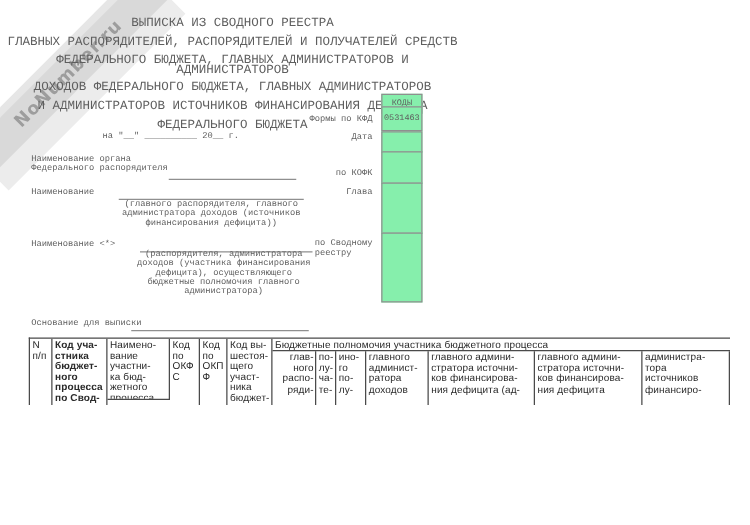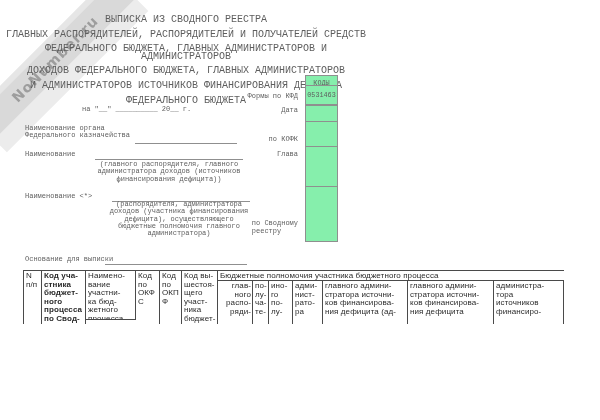--- a/index.html
+++ b/index.html
@@ -85,27 +85,27 @@
 </div>
 <div class="code-box" style="top:105px;height:17px;"></div>
 <div class="code-box" style="top:121px;height:26px;"></div>
 <div class="code-box" style="top:146px;height:41px;"></div>
 <div class="code-box" style="top:186px;height:56px;"></div>
 
 <div class="right-label" style="top:93px;">Формы по КФД</div>
 <div class="right-label" style="top:107px;">Дата</div>
 <div class="right-label" style="top:136px;">по КОФК</div>
 <div class="right-label" style="top:151px;">Глава</div>
-<div class="right-label" style="top:192px;margin-top:28px;">по Сводному
+<div class="right-label" style="top:192px;">по Сводному
 реестру</div>
 
 <div class="abs mono-line" style="left:82px;top:106px;">на "__" __________ 20__ г.</div>
 
 <div class="abs mono-line" style="left:25px;top:125px;">Наименование органа
-Федерального казначейства</div>
+Федерального распорядителя</div>
 <div class="abs blank-line" style="left:135px;top:142px;width:102px;"></div>
 
 <div class="abs mono-line" style="left:25px;top:151px;">Наименование</div>
 <div class="abs blank-line" style="left:95px;top:158px;width:148px;"></div>
 <div class="abs note" style="left:93px;top:161px;width:152px;">(главного распорядителя, главного
 администратора доходов (источников
 финансирования дефицита))</div>
 
 <div class="abs mono-line" style="left:25px;top:193px;">Наименование &lt;*&gt;</div>
 <div class="abs blank-line" style="left:112px;top:200px;width:138px;"></div>
@@ -155,24 +155,24 @@
 распо-
 ряди-</div>
       <div class="tc" style="width:16px;">по-
 лу-
 ча-
 те-</div>
       <div class="tc" style="width:24px;">ино-
 го
 по-
 лу-</div>
-      <div class="tc" style="width:30px;">адми-
-нист-
-рато-
-ра</div>
+      <div class="tc" style="width:50px;">главного
+админист-
+ратора
+доходов</div>
       <div class="tc" style="width:85px;">главного админи-
 стратора источни-
 ков финансирова-
 ния дефицита (ад-</div>
       <div class="tc" style="width:86px;">главного админи-
 стратора источни-
 ков финансирова-
 ния дефицита</div>
       <div class="tc" style="width:70px;">администра-
 тора

